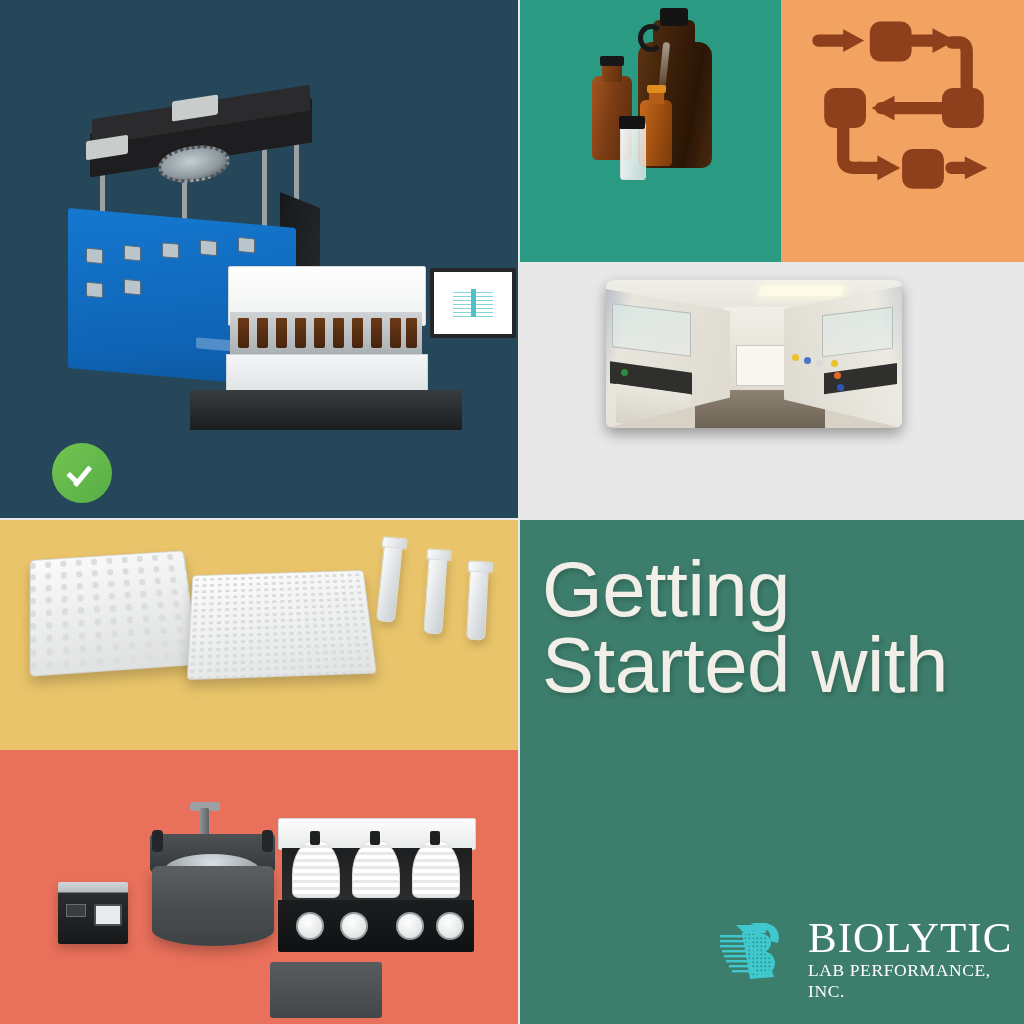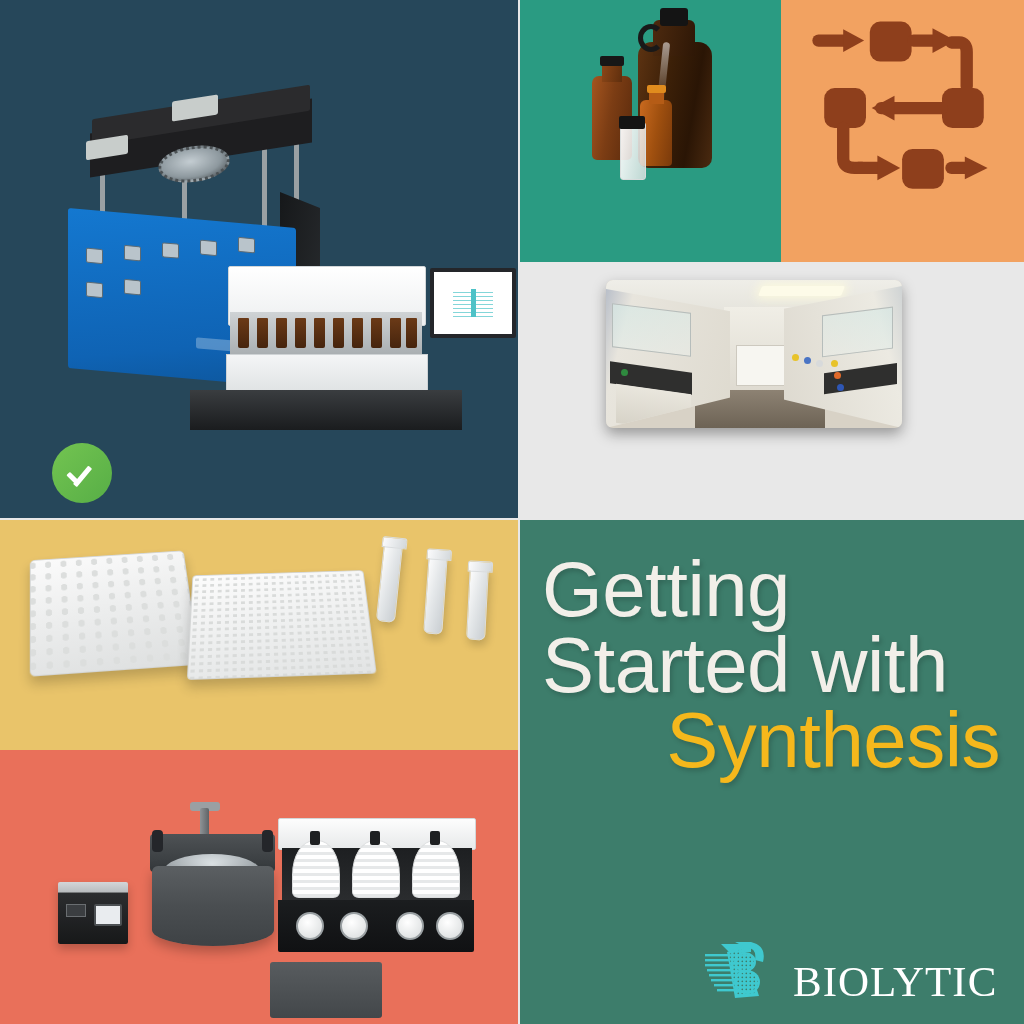--- a/index.html
+++ b/index.html
@@ -117,24 +117,24 @@
     font-weight: 400;
     letter-spacing: -0.5px;
     text-shadow: 2px 3px 5px rgba(0,0,0,0.18);
   }
   .title-white { color: #f2efe9; text-align: left; }
   .title-accent { color: #f5b81c; text-align: right; }
 
   
   #logo {
     position: absolute;
-    left: 185px;
+    left: 200px;
     bottom: 22px;
     display: flex;
-    align-items: flex-end;
+    align-items: flex-start;
     gap: 12px;
   }
   #logo-mark {
     width: 76px; height: 66px;
     position: relative;
     flex: 0 0 auto;
   }
   #logo-wordmark { position: relative; }
   .logo-name {
     display: block;
@@ -621,21 +621,20 @@
         </div>
       </div>
     </div>
 
   </div>
 
   <div class="panel" id="panel-title">
     <div id="title-block">
       <span class="title-line title-white">Getting</span>
       <span class="title-line title-white">Started with</span>
-      <span class="title-line title-accent">Synthesis</span>
     </div>
 
     <div id="logo">
       <svg id="logo-mark" viewBox="0 0 76 66">
         <defs>
           <pattern id="dots" width="4" height="4" patternUnits="userSpaceOnUse">
             <circle cx="1.3" cy="1.3" r="0.85" fill="#3d7d6b"></circle>
           </pattern>
         </defs>
         <g fill="#3fc9cf">
@@ -656,17 +655,18 @@
         </g>
         <ellipse cx="40" cy="26" rx="11" ry="10" fill="#3fc9cf"></ellipse>
         <ellipse cx="40" cy="26" rx="9" ry="8" fill="url(#dots)"></ellipse>
         <ellipse cx="42" cy="46" rx="13" ry="12" fill="#3fc9cf"></ellipse>
         <ellipse cx="42" cy="46" rx="11" ry="10" fill="url(#dots)"></ellipse>
       </svg>
 
       <div id="logo-wordmark">
         <span class="logo-name">BIOLYTIC</span>
 
+        <span class="logo-tagline">LAB PERFORMANCE, INC.</span>
       </div>
     </div>
   </div>
 
 </div>
 
 </body></html>

